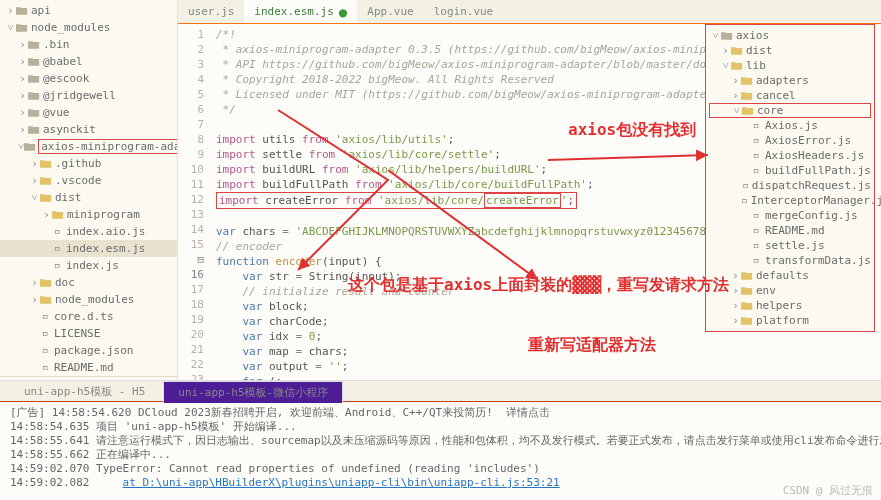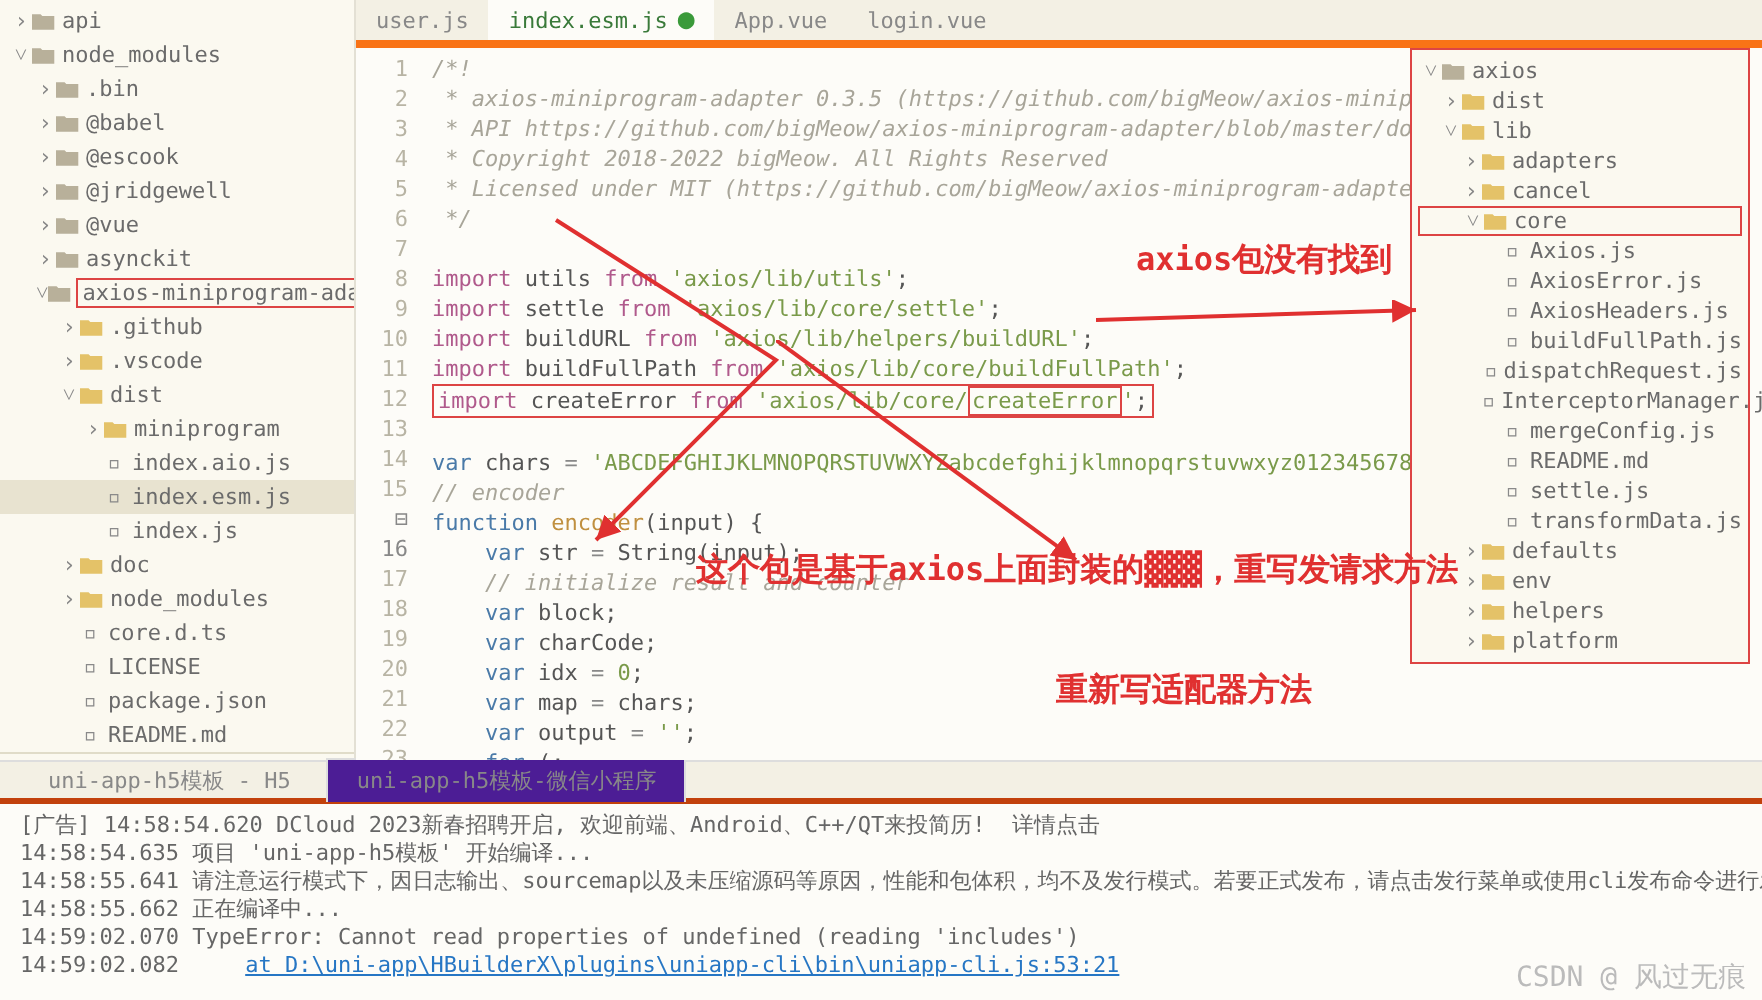--- a/index.html
+++ b/index.html
@@ -8,47 +8,47 @@
 .sidebar{width:178px;background:#fbf9f0;border-right:1px solid #e3e0d4;overflow:hidden;padding-top:2px}
 .tree-item{display:flex;align-items:center;height:17px;padding-left:4px;white-space:nowrap;cursor:pointer}
 .chev{width:9px;display:inline-block;color:#888;text-align:center}
 .fold{width:14px;height:12px;display:inline-flex;align-items:center;justify-content:center;margin-right:2px}
 .fold svg{width:12px;height:10px}
 .file-ic{width:12px;color:#8a8a8a;margin-right:3px;text-align:center}
 .tree-label{color:#6b6b6b}
 .hilite{border:1px solid #d44;padding:0 2px}
 .active-file{background:#e8e3d0}
 .editor-area{flex:1;display:flex;flex-direction:column;background:#fdfcf8;position:relative}
-.tabs{display:flex;height:24px;background:#f3f0e4;border-bottom:4px solid #f97316}
+.tabs{display:flex;height:24px;background:#f3f0e4;border-bottom:1px solid #f97316}
 .tab{padding:4px 10px;color:#888;display:flex;align-items:center;gap:5px;cursor:pointer}
 .tab.active{background:#fdfcf8;color:#3a7a3a}
 .tab .dot{color:#3a9a3a;font-size:14px}
 .code{flex:1;display:flex;overflow:hidden}
 .gutter{width:32px;text-align:right;color:#b8b4a4;padding:3px 6px 0 0;background:#fdfcf8;line-height:15px}
 .gutter .fn{color:#888}
 .lines{flex:1;padding:3px 0 0 6px;line-height:15px;white-space:pre;color:#555}
 .cm{color:#a8a599;font-style:italic}
 .kw{color:#b05a8c}
 .kw2{color:#4a7aa8}
 .str{color:#7a9a4a}
 .op{color:#888}
 .fnname{color:#c09040}
 .code-box{border:1px solid #d44;display:inline-block;padding:0 2px}
 .right-panel{position:absolute;right:6px;top:24px;width:170px;background:#fbf9f0;border:1px solid #d44;padding:3px}
 .right-panel .tree-item{height:15px}
 .anno{position:absolute;color:#e03030;font-size:16px;font-weight:bold;pointer-events:none}
 .arrow{position:absolute;pointer-events:none}
-.bottom-tabs{display:flex;height:22px;background:#f3f0e4;border-top:1px solid #ddd;border-bottom:3px solid #c2410c;align-items:center;padding-left:10px;gap:4px}
+.bottom-tabs{display:flex;height:22px;background:#f3f0e4;border-top:1px solid #ddd;border-bottom:1px solid #c2410c;align-items:flex-start;padding-left:10px;gap:4px}
 .btab{padding:3px 14px;color:#888;cursor:pointer}
 .btab.active{background:#4c1d95;border:1px solid #ddd;border-bottom:none}
 .console{height:96px;padding:4px 10px;line-height:14px;background:#fdfcf8;overflow:hidden}
 .console .ln{white-space:pre;color:#666}
 .orange{color:#d88830}
 .blue{color:#2676c4;text-decoration:underline}
-.watermark{position:absolute;right:8px;bottom:2px;color:#bbb;font-size:14px}
+.watermark{position:absolute;right:8px;bottom:2px;color:#bbb;font-size:11px}
 .closed-sec{color:#888;padding:3px 6px;border-top:1px solid #e0dcc9}
 </style>
 </head>
 <body>
 
 <div class="main">
   <div class="sidebar">
     <div id="tree">
         <div class="tree-item" style="padding-left: 6px;">
           <span class="chev">›</span>

